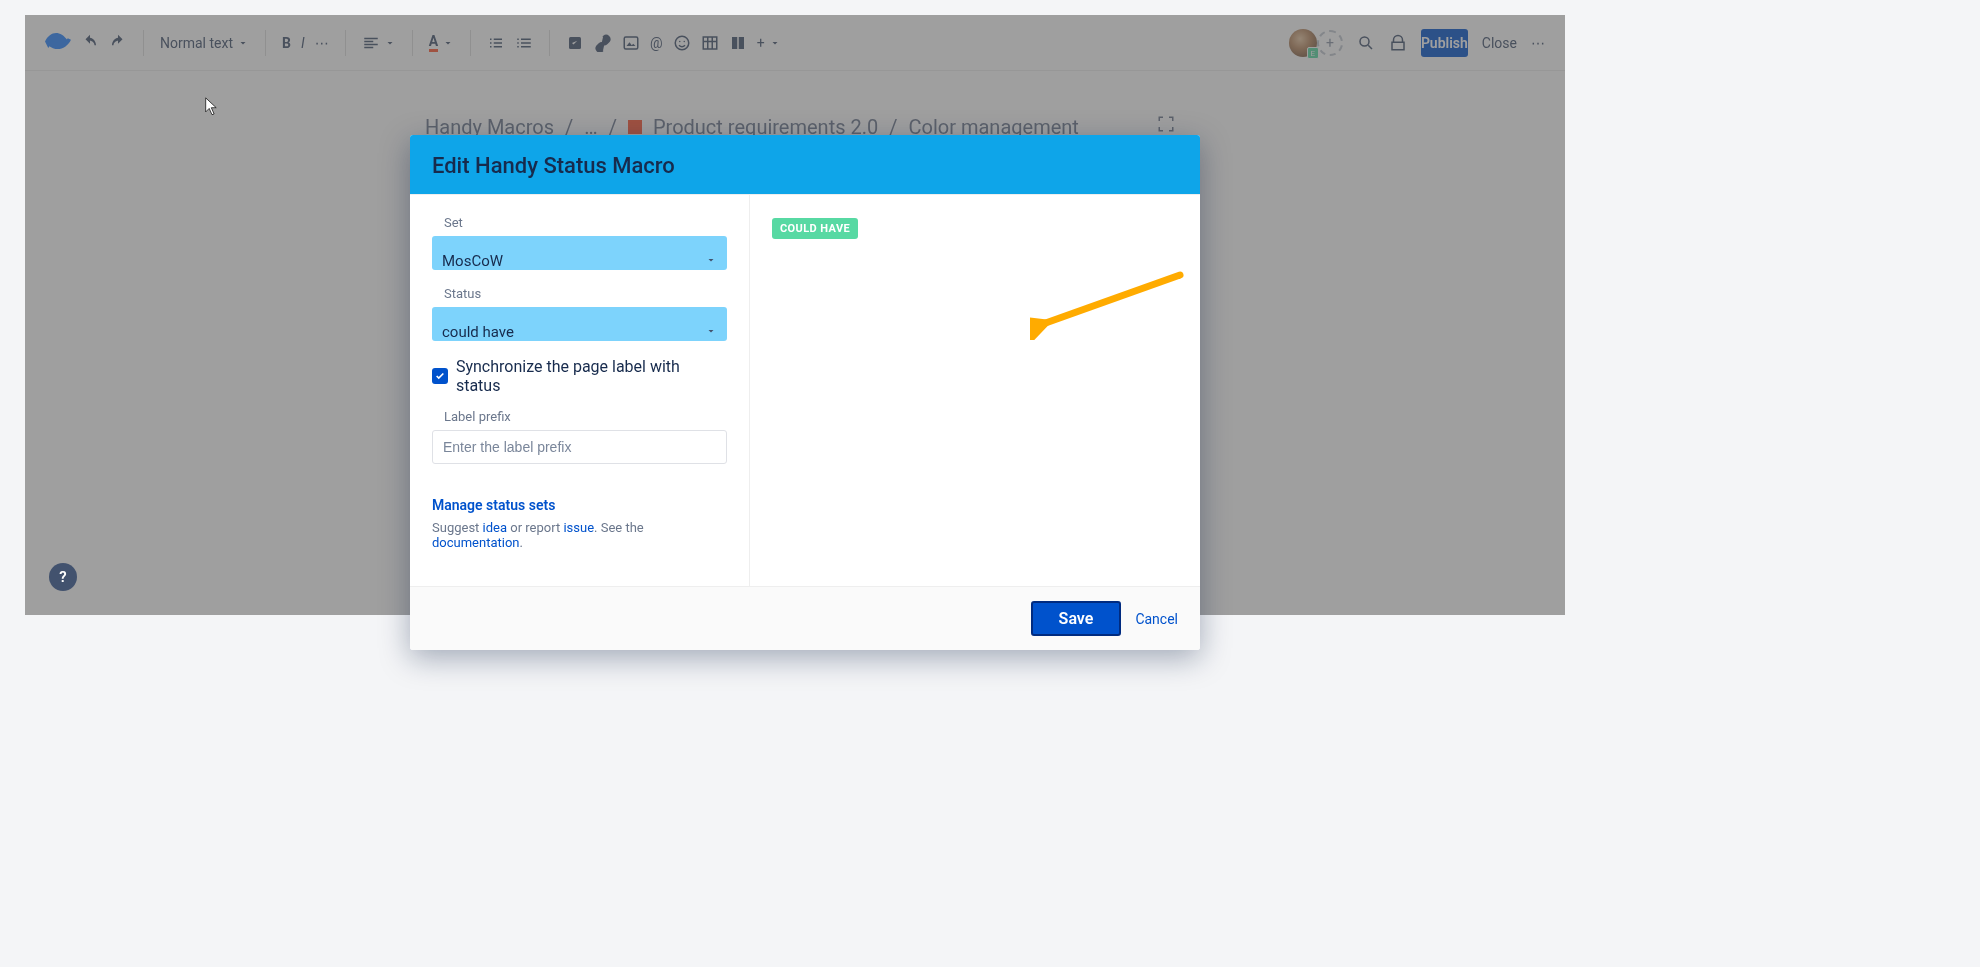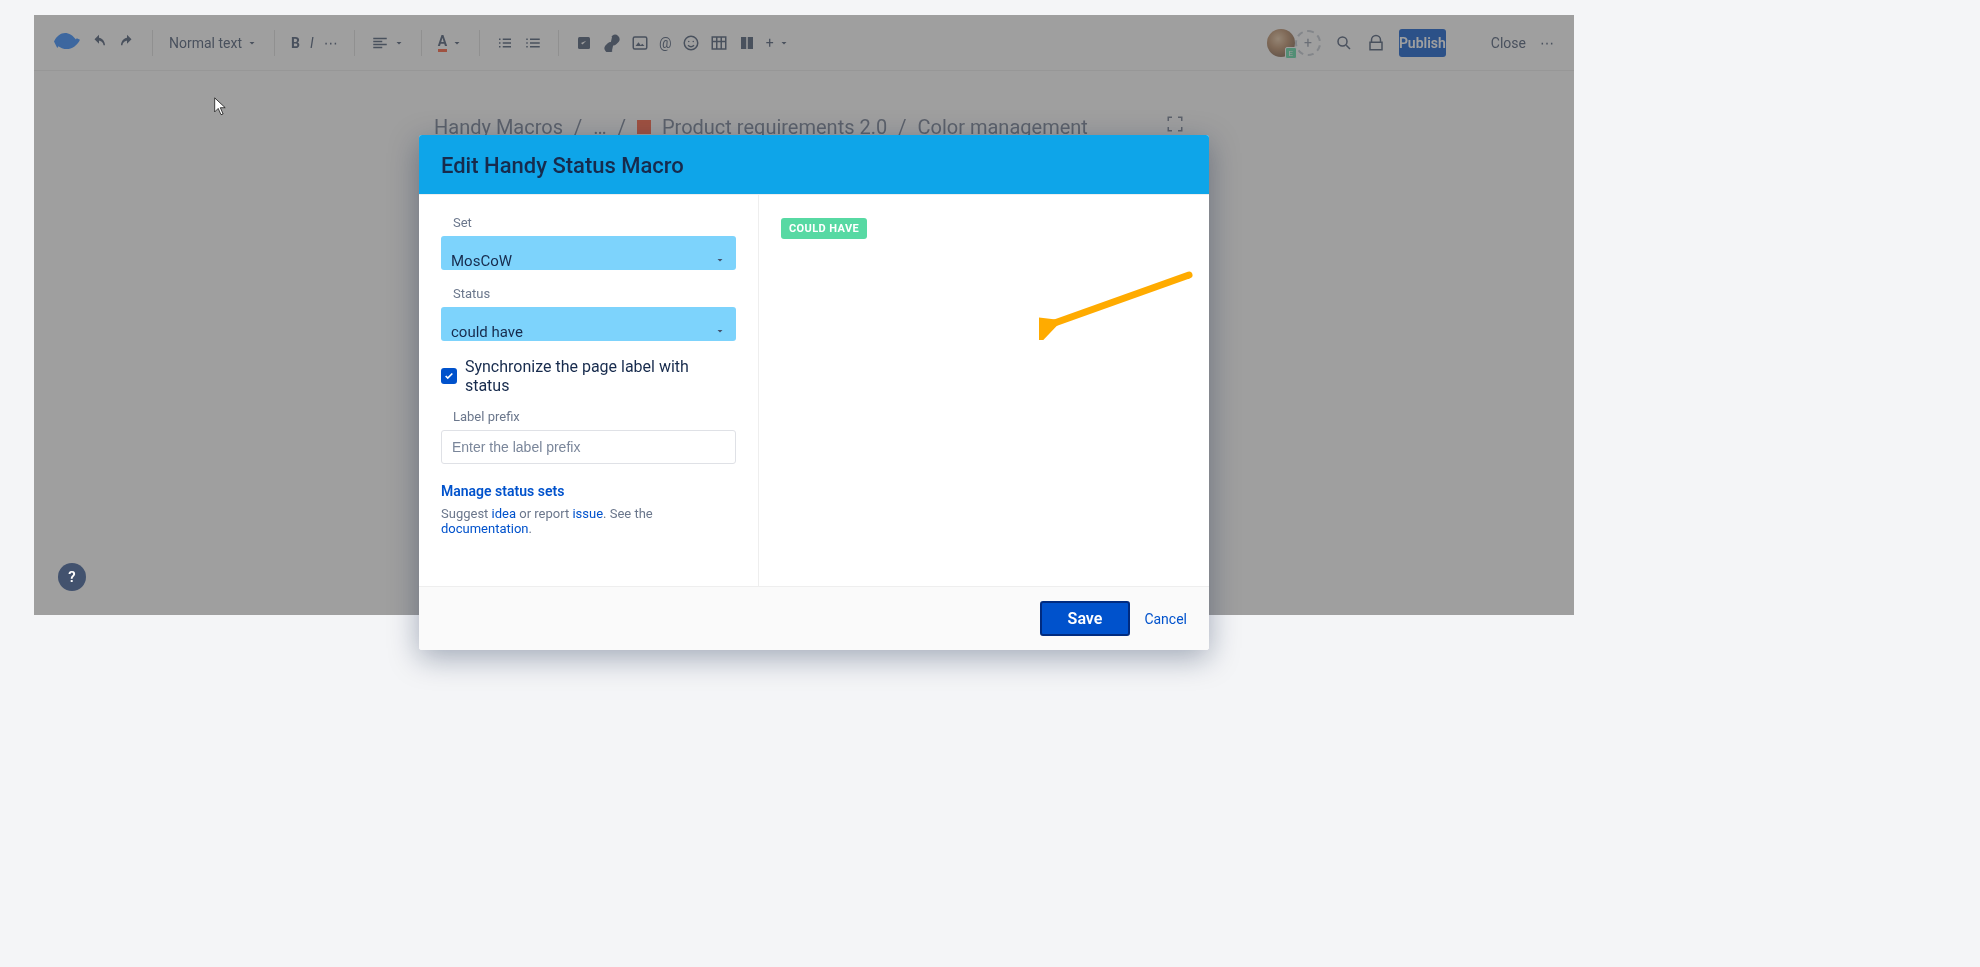--- a/index.html
+++ b/index.html
@@ -6,21 +6,21 @@
   body {
     font-family: -apple-system, BlinkMacSystemFont, "Segoe UI", Roboto, sans-serif;
     background: #f4f5f7;
     width: 1980px;
     height: 967px;
     position: relative;
     overflow: hidden;
   }
   .app {
     position: absolute;
-    left: 34px; top: 15px;
+    left: 25px; top: 15px;
     width: 1540px; height: 600px;
     background: #fff;
   }
   .dim-overlay {
     position: absolute;
     left:0; top:0; width:100%; height:100%;
     background: rgba(80,80,80,0.55);
   }
   
   .toolbar {
@@ -36,21 +36,21 @@
   }
   .logo { width: 26px; height: 26px; }
   .tb-sep { width:1px; height:26px; background:#ddd; margin:0 6px; }
   .tb-btn { display:flex; align-items:center; gap:4px; color:#42526E; }
   .tb-icon { width:18px; height:18px; display:flex; align-items:center; justify-content:center; }
   .right-area { margin-left:auto; display:flex; align-items:center; gap:14px; }
   .avatar { width:28px; height:28px; border-radius:50%; background: radial-gradient(circle at 40% 35%, #e8c5a0 0%, #b88860 40%, #5a4030 100%); position:relative; }
   .avatar-badge { position:absolute; right:-2px; bottom:-2px; width:12px; height:12px; border-radius:2px; background:#57D9A3; font-size:8px; color:#fff; text-align:center; line-height:12px; border:1px solid #fff;}
   .plus-circle { width:26px; height:26px; border:2px dashed #C1C7D0; border-radius:50%; display:flex; align-items:center; justify-content:center; color:#8993A4; font-size:14px; }
   .publish-btn { background:#0052CC; color:#fff; padding:6px 0; border-radius:3px; font-weight:600; }
-  .close-btn { color:#42526E;margin-left:31px; }
+  .close-btn { color:#42526E; }
   .more-dots { color:#42526E; }
   
   .breadcrumbs {
     position:absolute; top:100px; left:400px;
     color:#6B778C; font-size:20px;
     display:flex; gap:11px; align-items:center;
   }
   .bc-icon { width:14px; height:14px; background:#FF5230; }
   .expand-icon { position:absolute; top:100px; right:390px; color:#6B778C; }
   
@@ -312,21 +312,21 @@
             <svg width="10" height="10" viewBox="0 0 24 24">
                 <path fill="none" stroke="#fff" stroke-width="4" d="M4 12l5 5L20 6"></path>
               </svg>
           </span>
           <span class="checkbox-label">Synchronize the page label with status</span>
         </div>
 
         <label class="field-label">Label prefix</label>
         <input class="text-input" placeholder="Enter the label prefix" style="">
 
-        <div style="margin-top:17px;">
+        <div style="margin-top:31px;">
           <a class="link">Manage status sets</a>
           <div class="hint">
             <span>Suggest </span><a>idea</a><span> or report </span><a>issue</a><span>. See the </span><a>documentation</a><span>.</span>
           </div>
         </div>
       </div>
 
       <div class="panel-right">
         <span class="status-badge">COULD HAVE</span>
 

